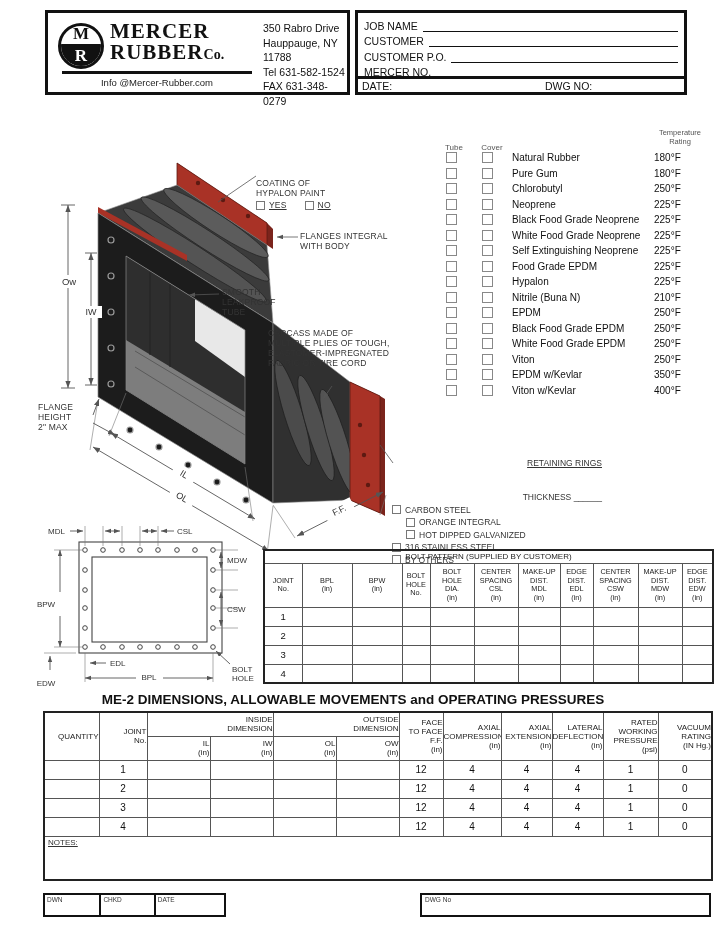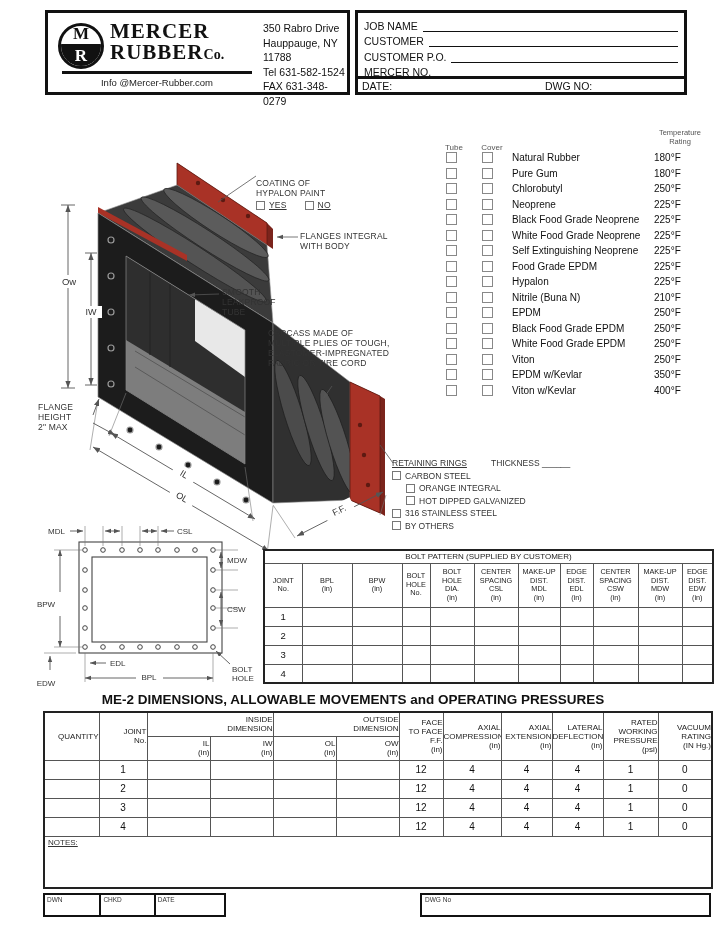--- a/index.html
+++ b/index.html
@@ -43,41 +43,41 @@
   .mat-row .cb.tube { margin-left:9px; }
   .mat-row .cb.cover { margin-left:25px; }
   .mat-name { margin-left:19px; width:142px; font-size:10px; color:#111; }
   .mat-temp { font-size:10px; color:#111; }
 
   
   .callout { position:absolute; font-size:8.5px; line-height:10px; color:#333; letter-spacing:0.2px; }
   .cb-row { display:flex; align-items:center; gap:4px; margin-top:2px; font-size:8.5px;text-decoration:underline; }
   .cb-row .gap { width:10px; }
   .ret-block { position:absolute; left:392px; top:458px; width:210px; font-size:8.5px; line-height:10px; color:#333; }
-  .ret-title-row { display:flex; gap:24px; align-items:flex-end; }
+  .ret-title-row { display:flex; gap:24px; align-items:flex-end;flex-direction:column; }
   .ret-title { text-decoration:underline; }
   .ret-opt { display:flex; align-items:center; gap:4px; margin-top:2.5px; }
   .ind { margin-left:14px; }
 
   
   table { border-collapse:collapse; table-layout:fixed; }
   .bolt-table { position:absolute; left:263px; top:549px; width:449px; border:2px solid #222; }
   .bolt-table th, .bolt-table td { border:1px solid #555; white-space:pre-line; overflow:hidden; }
   .bolt-table .bt-title th { font-size:8px; font-weight:normal; height:13px; color:#222; }
   .bolt-table .bt-head th { font-size:7.3px; font-weight:normal; line-height:8.5px; height:44px; text-align:center; color:#222; }
   .bolt-table td { height:19px; font-size:9.5px; text-align:center; color:#111; }
 
   .dim-title { position:absolute; left:43px; top:692px; width:620px; text-align:center; font-size:13.5px; font-weight:bold; color:#111; }
   .dim-table { position:absolute; left:43px; top:711px; width:668px; border:2px solid #222; }
   .dim-table th, .dim-table td { border:1px solid #555; white-space:pre-line; overflow:hidden; }
   .dim-table th { font-size:8px; font-weight:normal; line-height:9px; text-align:right; color:#222; }
   .dim-table .h1 th { height:24px; }
   .dim-table .h2 th { height:24px; }
   .dim-table td { height:19px; font-size:10px; text-align:center; color:#111; }
-  .dim-table .notes-cell { height:52px; text-align:left; vertical-align:top; font-size:8px; padding:1px 3px; }
+  .dim-table .notes-cell { height:44px; text-align:left; vertical-align:top; font-size:8px; padding:1px 3px; }
   .notes-lbl { text-decoration:underline; color:#333; }
 
   
   .ft-left { position:absolute; left:43px; top:893px; width:183px; height:24px; border:2px solid #111; display:flex; }
   .ft-cell { border-right:2px solid #111; font-size:6.5px; color:#333; padding:1px 0 0 2px; }
   .ft-cell:last-child { border-right:none; }
   .ft-right { position:absolute; left:420px; top:893px; width:291px; height:24px; border:2px solid #111; font-size:6.5px; color:#333; padding:1px 0 0 3px; }
 
   svg text { font-family:"Liberation Sans", sans-serif; fill:#333; }
 </style>

